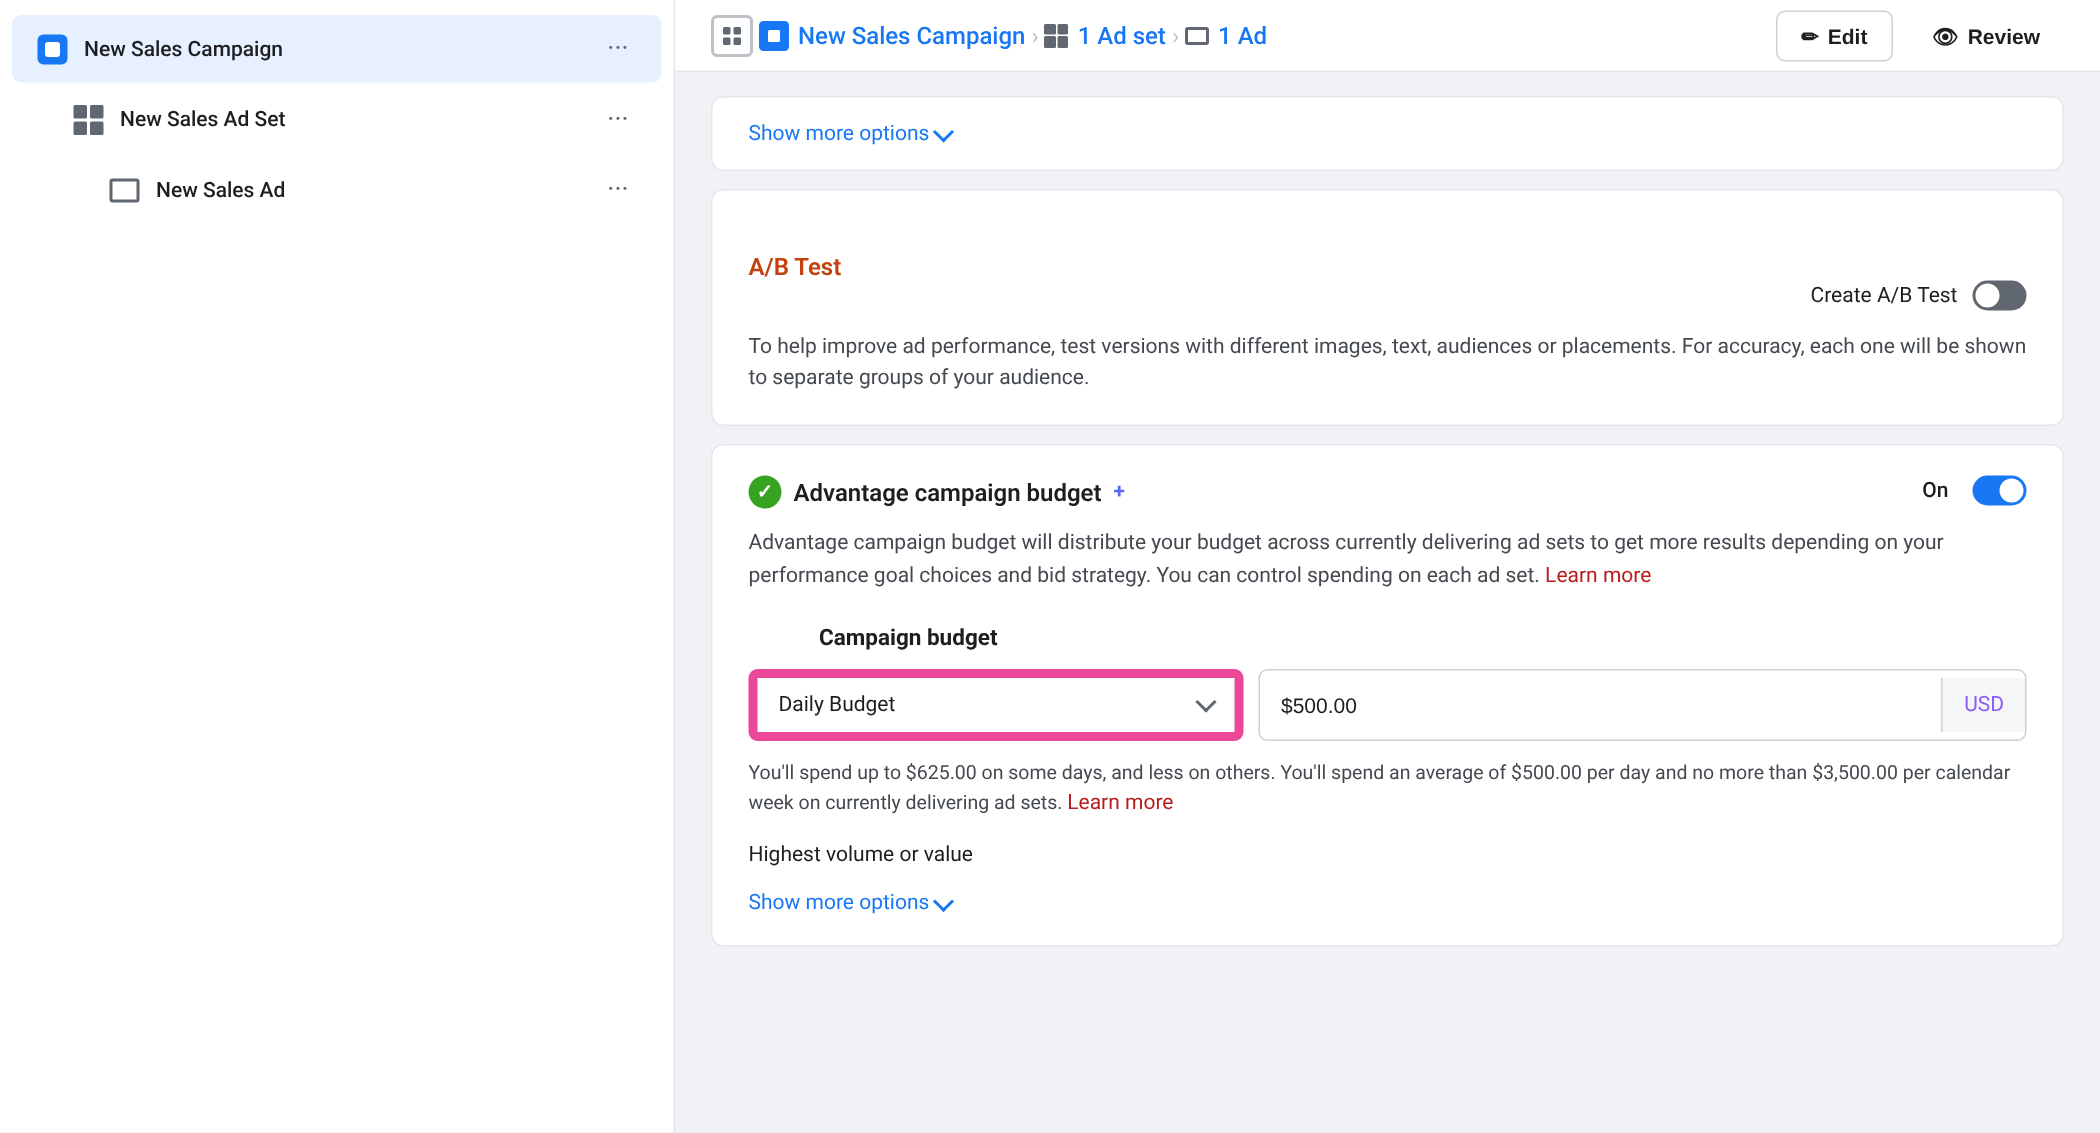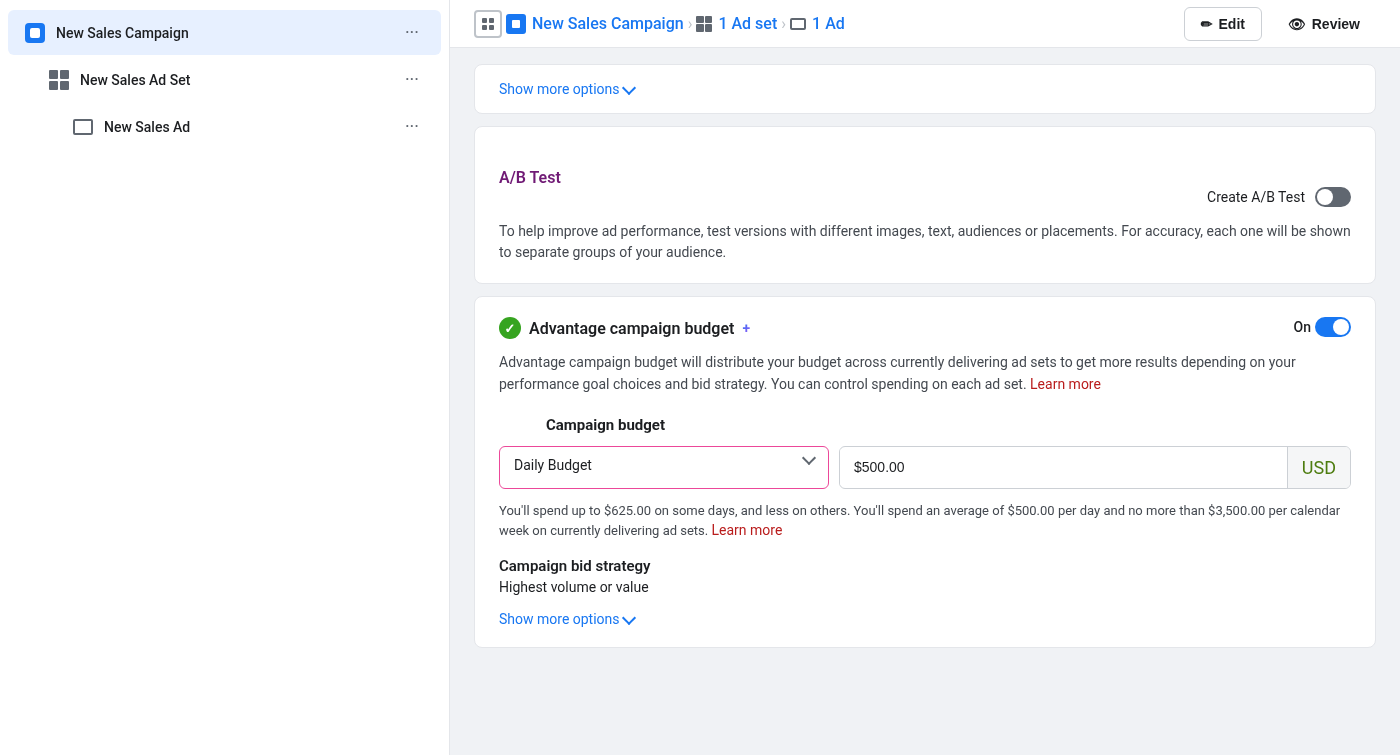--- a/index.html
+++ b/index.html
@@ -213,21 +213,21 @@
     .ab-test-header {
       display: flex;
       align-items: center;
       justify-content: space-between;
       margin-bottom: 14px;
     }
 
     .ab-test-title {
       font-size: 16px;
       font-weight: 600;
-      color: #701a75;
+      color: #c2410c;
     }
 
     .ab-test-action {
       display: flex;
       align-items: center;
       gap: 10px;
       margin-top: 40px;
     }
 
     .ab-test-action-label {
@@ -376,24 +376,24 @@
     .budget-inputs {
       display: flex;
       gap: 10px;
       margin-bottom: 12px;
     }
 
     .budget-dropdown {
       flex: 1;
       max-width: 330px;
       display: flex;
-      align-items: flex-start;
+      align-items: center;
       justify-content: space-between;
       padding: 10px 14px;
-      border: 1px solid #ec4899;
+      border: 6px solid #ec4899;
       border-radius: 6px;
       background: #fff;
       cursor: pointer;
       font-size: 14px;
       color: #1c1e21;
     }
 
     .dropdown-chevron {
       width: 10px;
       height: 10px;
@@ -416,22 +416,22 @@
       flex: 1;
       padding: 10px 14px;
       font-size: 14px;
       color: #1c1e21;
       border: none;
       outline: none;
     }
 
     .budget-currency {
       padding: 10px 14px;
-      font-size: 18px;
-      color: #4d7c0f;
+      font-size: 14px;
+      color: #8b5cf6;
       background: #f5f6f7;
       border-left: 1px solid #ccd0d5;
     }
 
     .budget-note {
       font-size: 13px;
       color: #444950;
       line-height: 1.5;
       margin-bottom: 16px;
     }
@@ -504,21 +504,21 @@
 
     .top-nav-left {
       display: flex;
       align-items: center;
       gap: 4px;
     }
 
     .toggle-on-group {
       display: flex;
       align-items: center;
-      gap: 4px;
+      gap: 16px;
     }
   </style>
 </head>
 <body>
 
 <div class="sidebar">
   <div class="sidebar-item active">
     <div class="sidebar-item-left">
       <div class="sidebar-item-icon">
         <div class="campaign-icon"></div>
@@ -660,21 +660,20 @@
             <input class="budget-amount-value" type="text" value="$500.00" style="">
             <span class="budget-currency">USD</span>
           </div>
         </div>
 
         <p class="budget-note">
           <span>You'll spend up to $625.00 on some days, and less on others. You'll spend an average of $500.00 per day and no more than $3,500.00 per calendar week on currently delivering ad sets.</span>
           <a class="learn-more"> <span>Learn more</span></a>
         </p>
 
-        <div class="campaign-bid-label">Campaign bid strategy</div>
         <div class="campaign-bid-value">Highest volume or value</div>
 
         <a class="show-more-link">
           <span>Show more options</span>
           <span class="chevron-down"></span>
         </a>
       </div>
     </div>
 
   </div>

